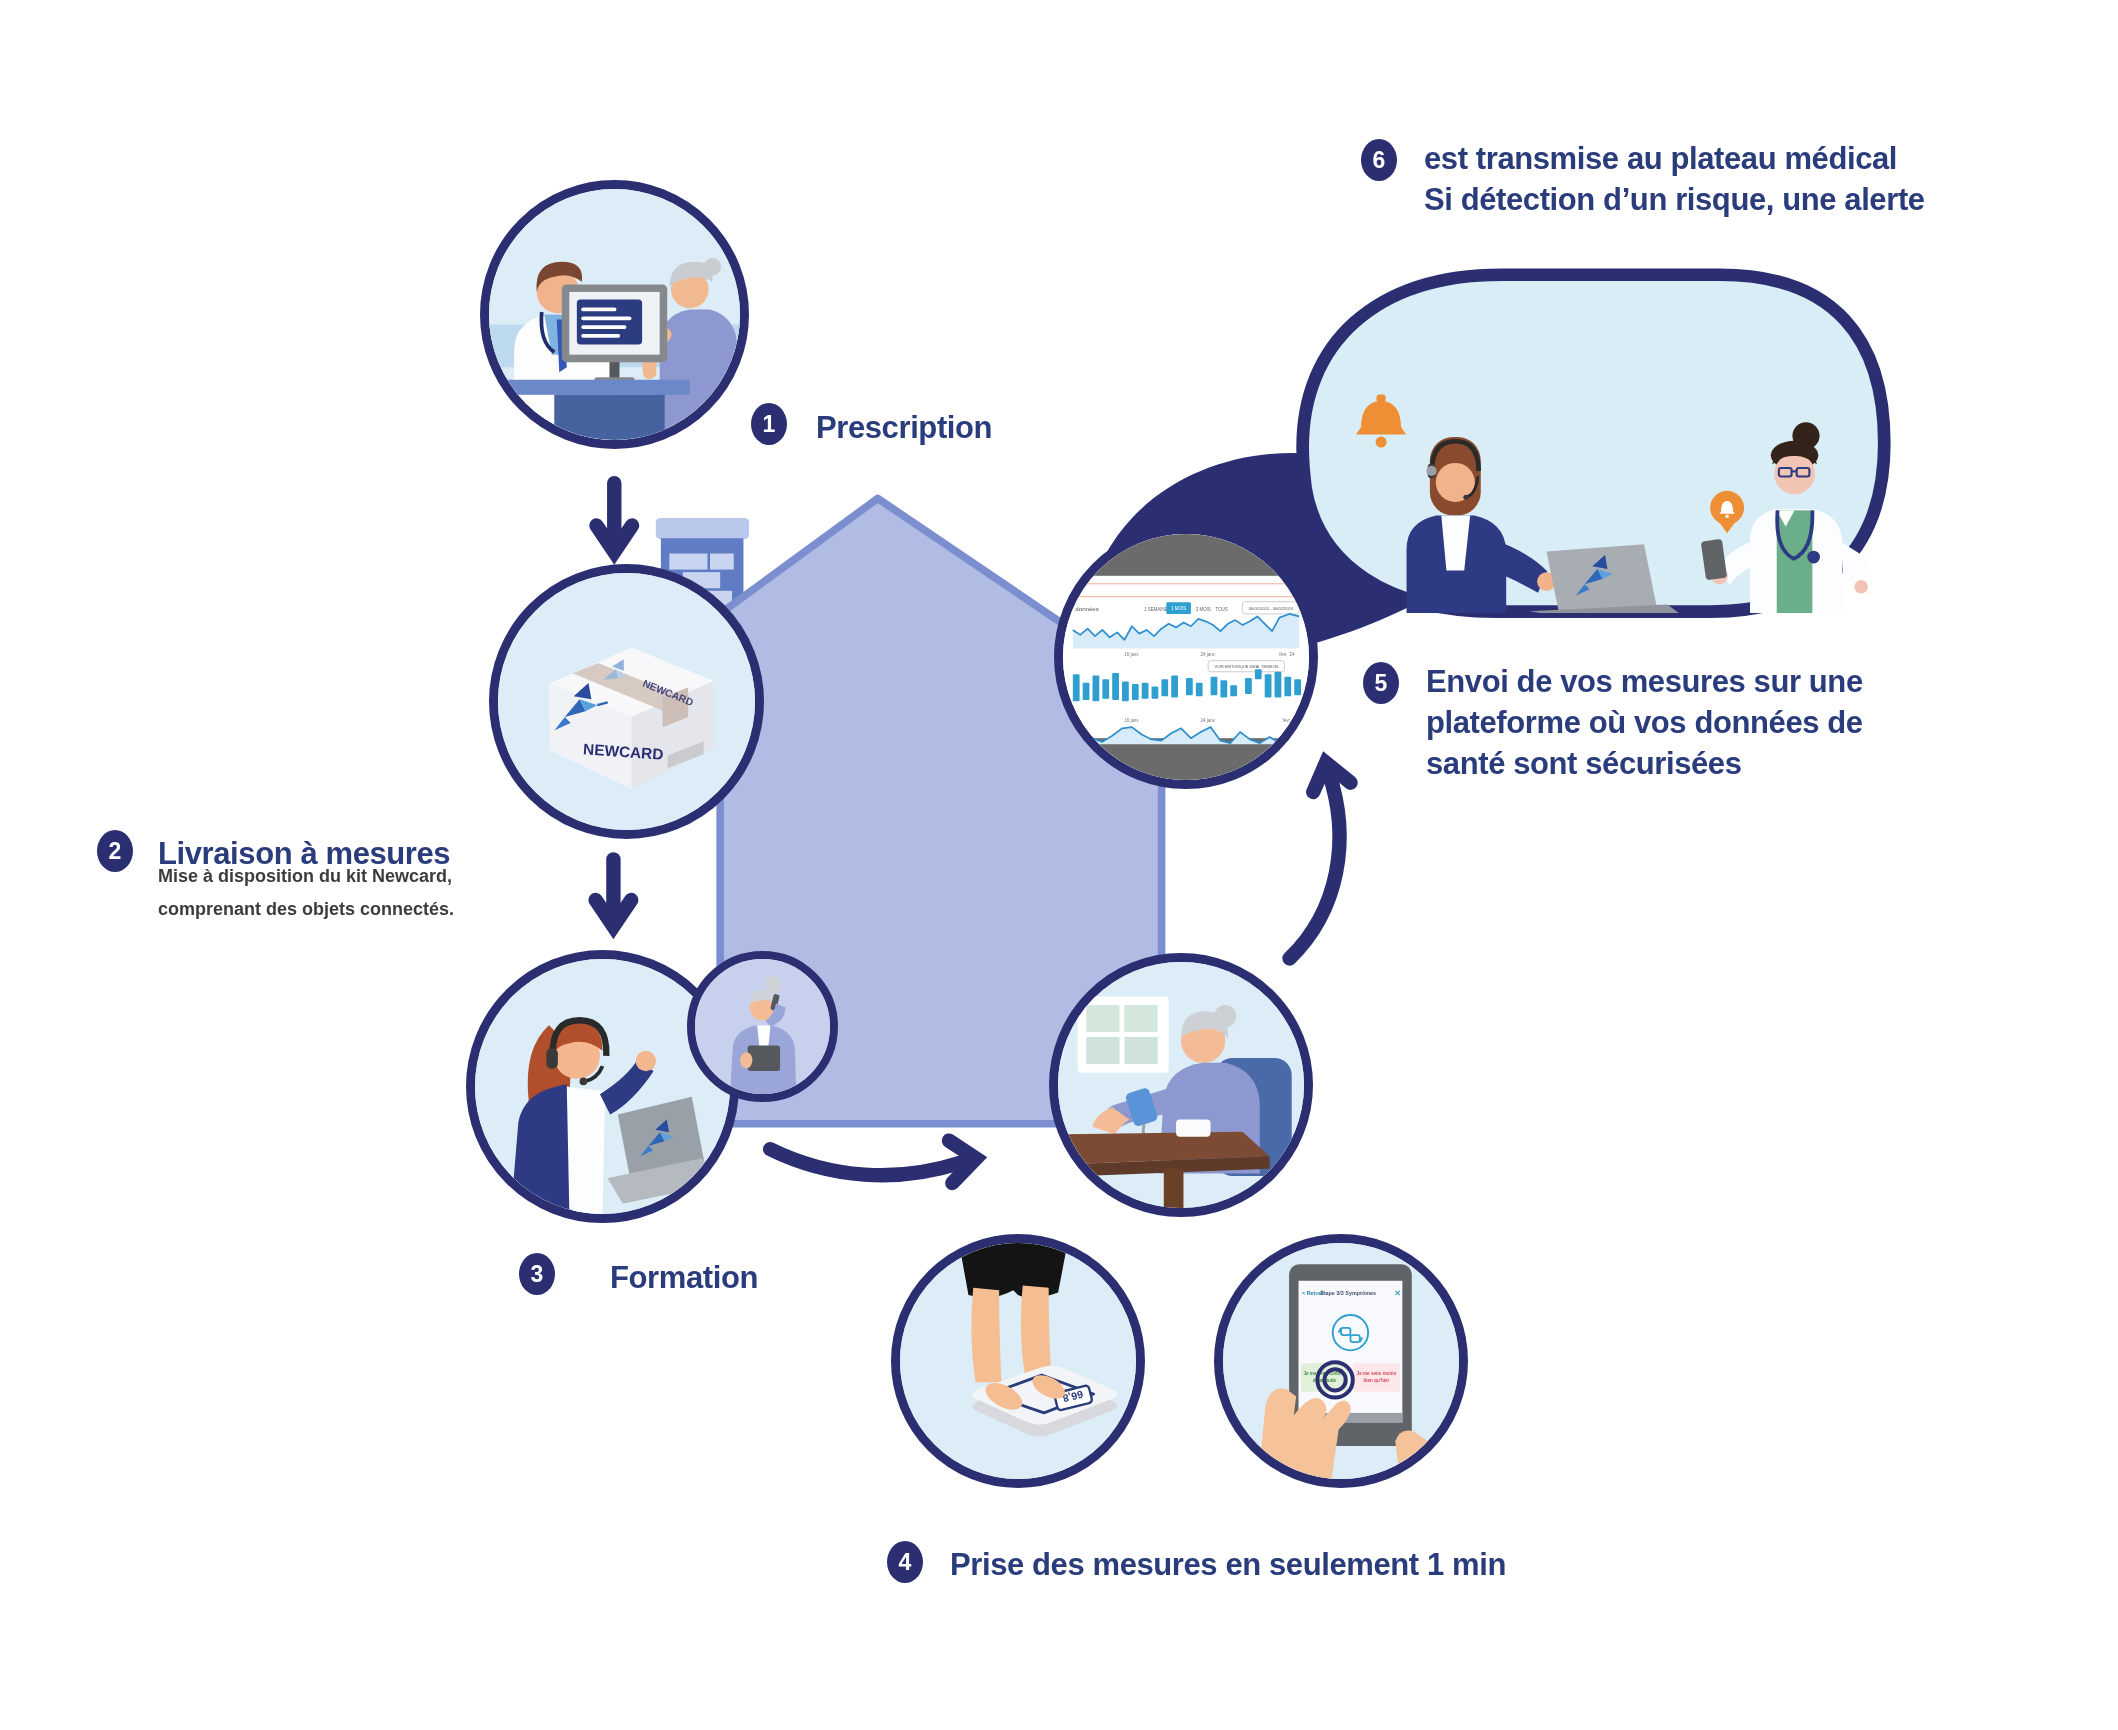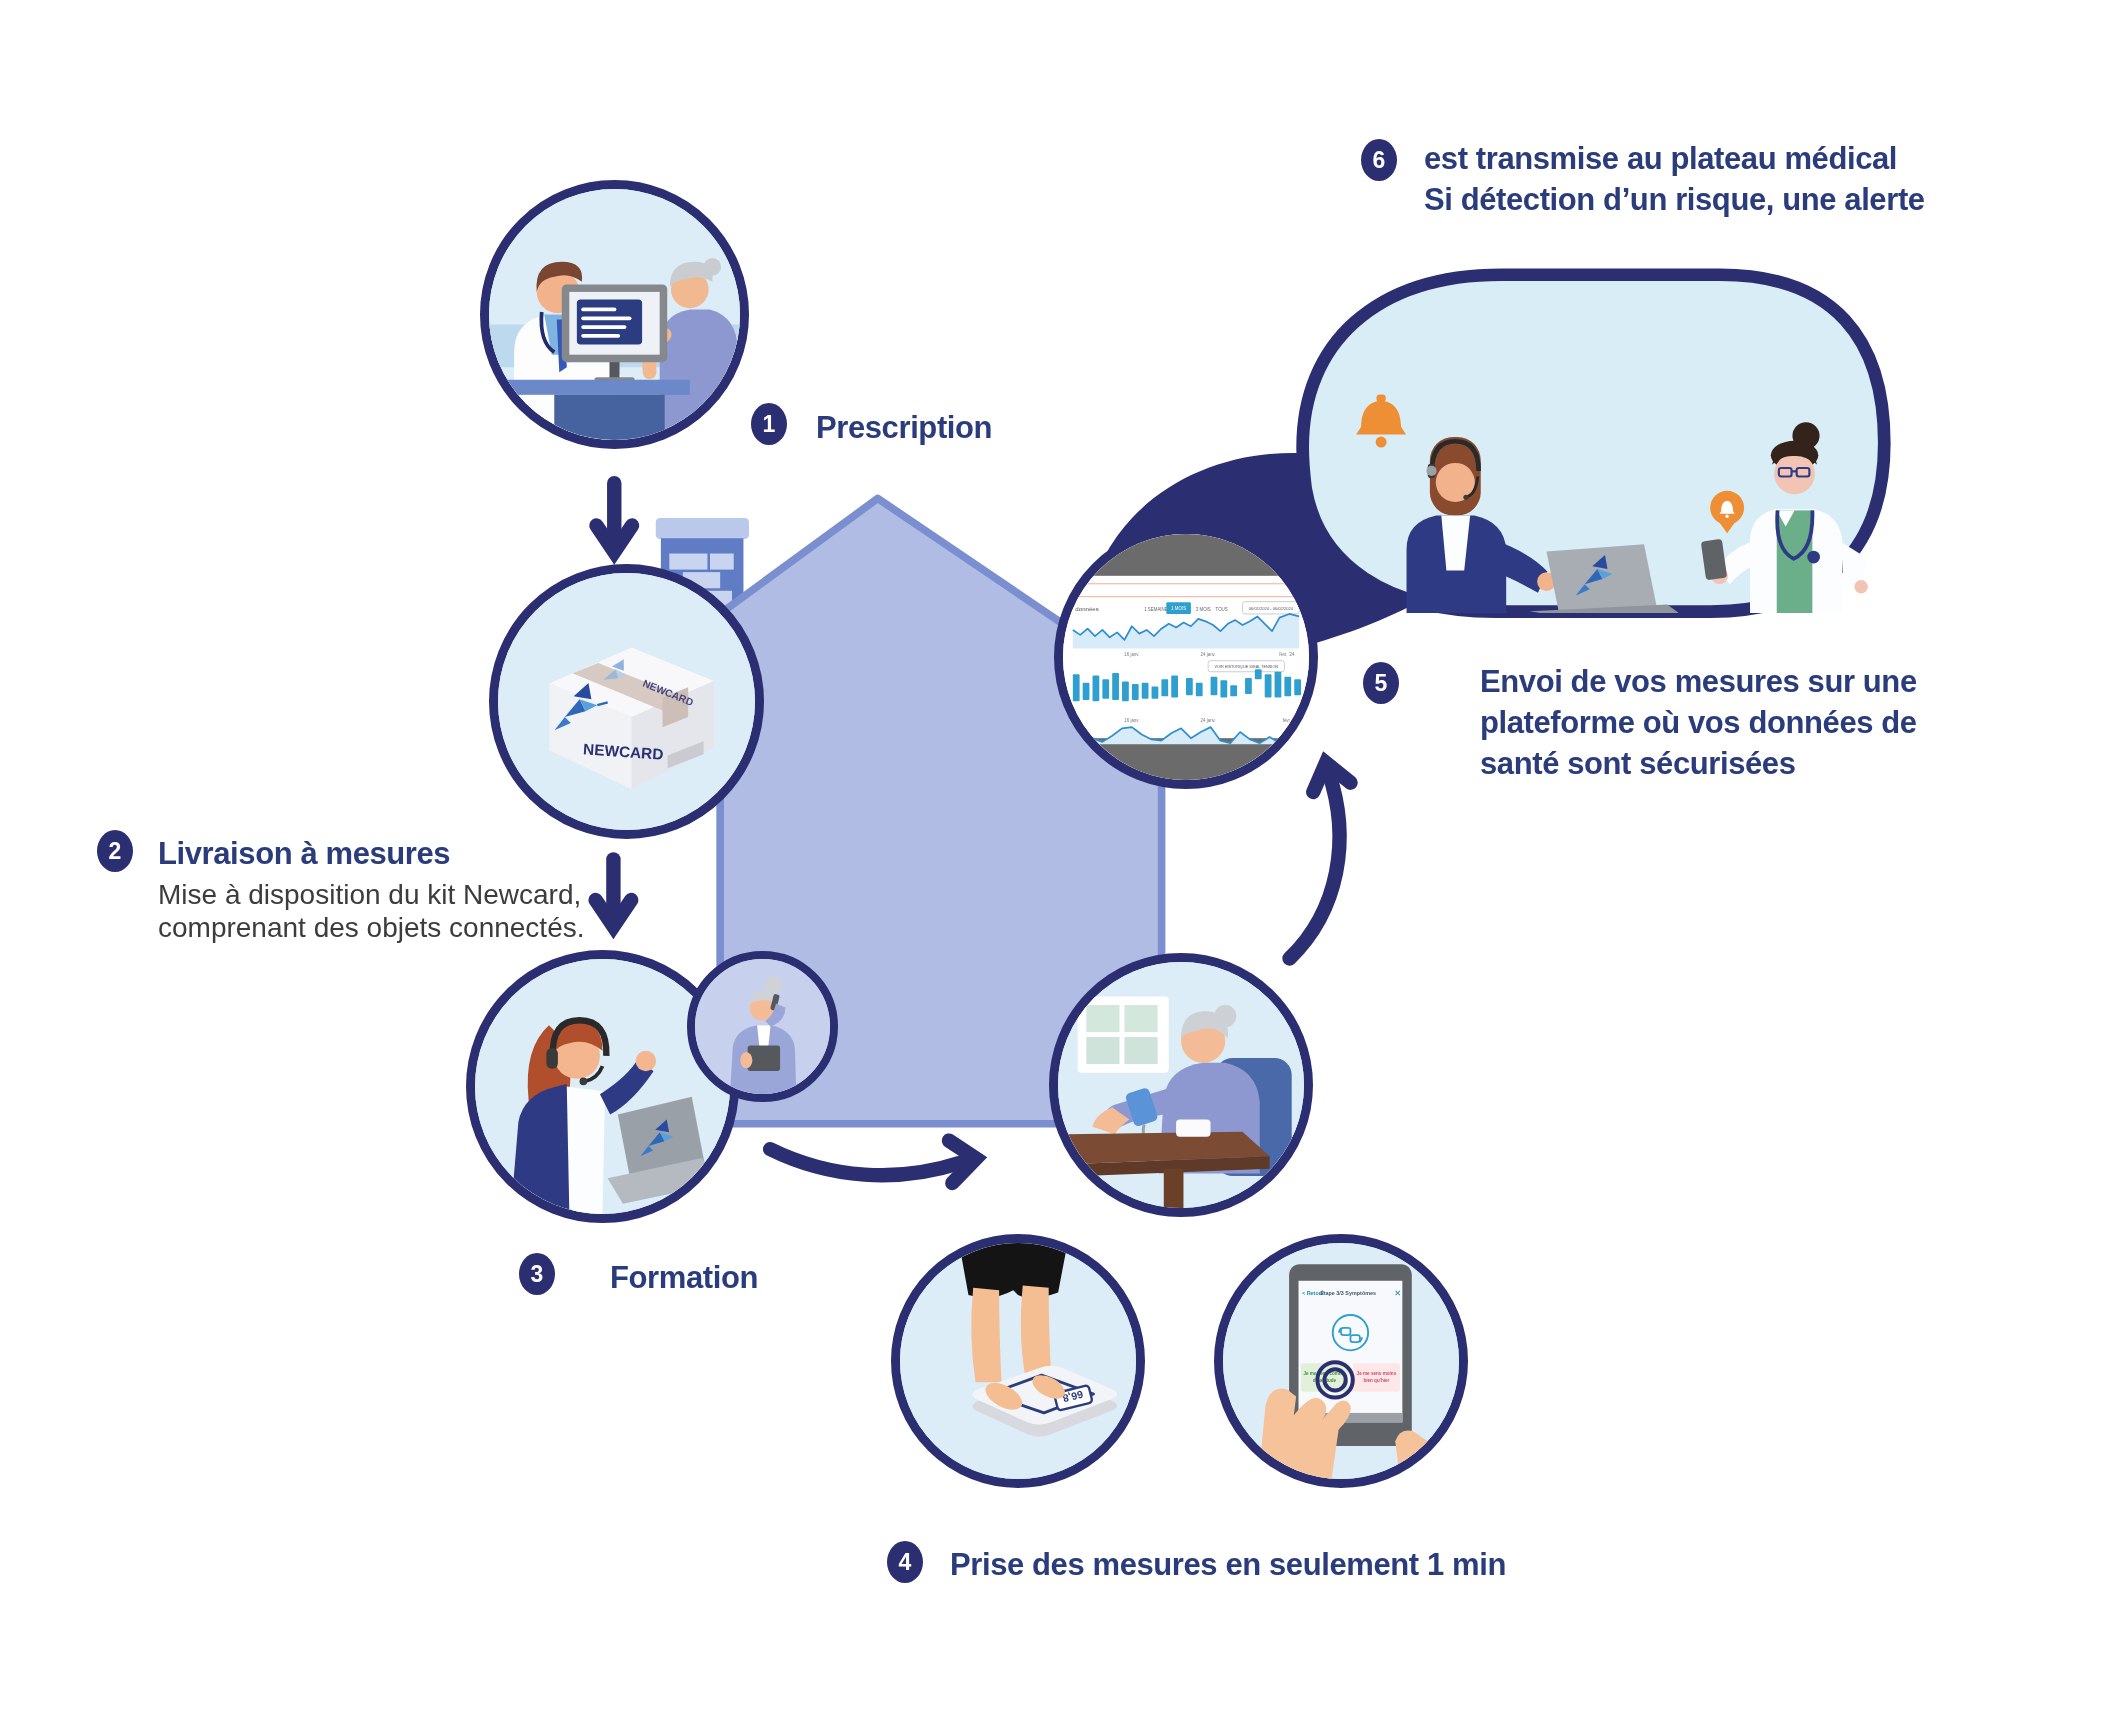--- a/index.html
+++ b/index.html
@@ -17,25 +17,25 @@
   #c4b{left:1214px;top:1234px;width:254px;height:254px;}
   #c4c{left:1049px;top:953px;width:264px;height:264px;}
   #c5{left:1054px;top:525px;width:264px;height:264px;background:#ffffff;}
   #bubble6-art{position:absolute;left:1309px;top:278px;width:564px;height:335px;}
   .badge{position:absolute;width:36px;height:42px;border-radius:50%;background:#2b2f72;color:#fff;
          display:flex;align-items:center;justify-content:center;font-size:23px;font-weight:700;}
   .h{position:absolute;font-size:31px;font-weight:800;color:#2b3c7c;letter-spacing:-0.4px;white-space:nowrap;}
   .h div{line-height:41px;}
   #t1{left:816px;top:410px;}
   #t2{left:158px;top:836px;}
-  #t2sub{position:absolute;left:158px;top:878px;font-size:28px;font-weight:400;color:#3c3c3c;white-space:nowrap;}
+  #t2sub{position:absolute;left:158px;top:860px;font-size:18px;font-weight:700;color:#3c3c3c;white-space:nowrap;}
   #t2sub div{line-height:33px;}
   #t3{left:592px;top:1260px;margin-left:18px;}
   #t4{left:950px;top:1547px;}
-  #t5{left:1480px;top:661px;}
+  #t5{left:1426px;top:661px;}
   #t6{left:1424px;top:138px;}
   #b1{left:751px;top:403px;}
   #b2{left:97px;top:830px;}
   #b3{left:519px;top:1253px;}
   #b4{left:887px;top:1541px;}
   #b5{left:1363px;top:662px;}
   #b6{left:1361px;top:139px;}
   text{font-family:"Liberation Sans",sans-serif;}
 </style>
 </head>

